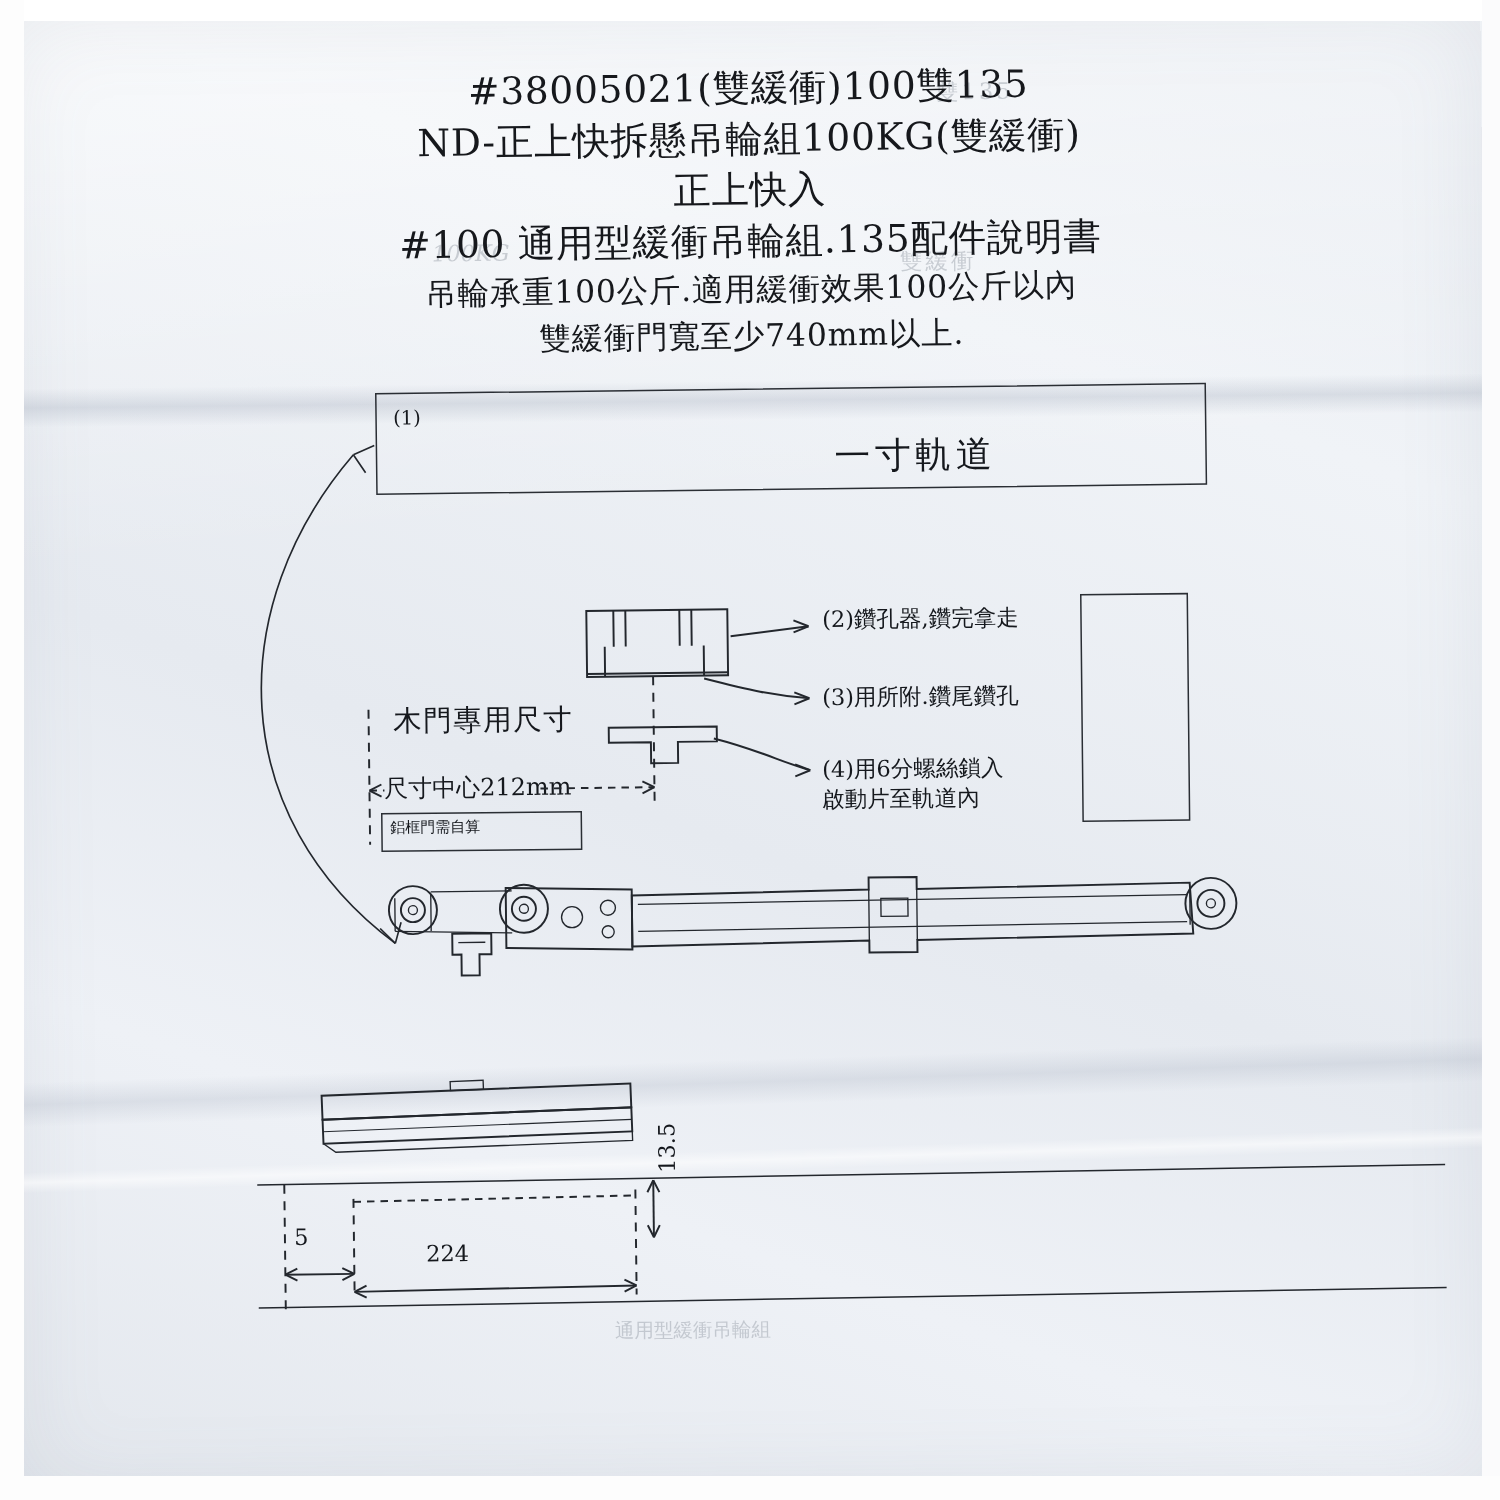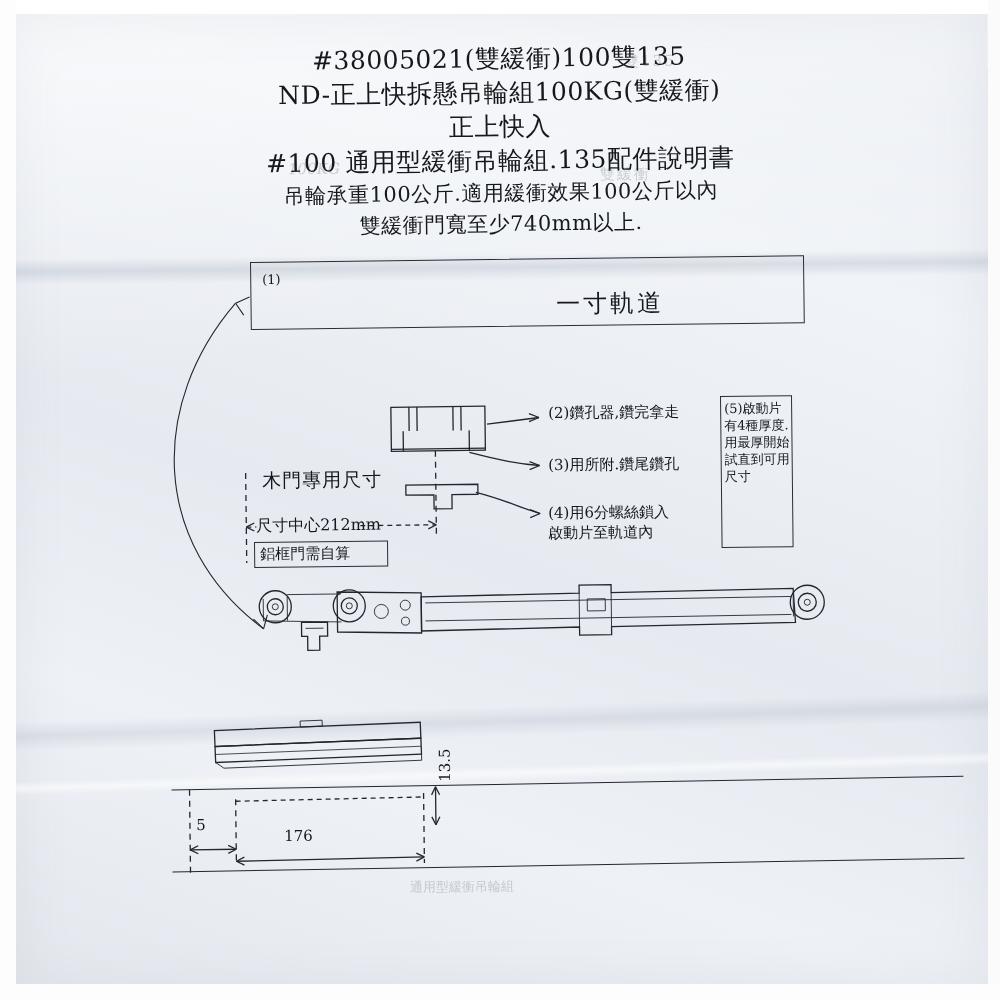--- a/index.html
+++ b/index.html
@@ -119,21 +119,21 @@
   }
   #note5-text {
     left: 724px; top: 400px; width: 66px; font-size: 13px; line-height: 17px;
     white-space: normal; text-align: left;
     transform: rotate(-0.6deg);
   }
 
   #wood-label { left: 262px; top: 468px; font-size: 19px; letter-spacing: 1px; transform: rotate(-0.6deg); }
   #center-dim  { left: 256px; top: 516px; font-size: 16px; transform: rotate(-0.6deg); }
   #alum-box { left: 254px; top: 542px; width: 134px; height: 26px; transform: rotate(-0.6deg); }
-  #alum-label { left: 260px; top: 545px; font-size: 15px; transform: rotate(-0.6deg); }
+  #alum-label { left: 260px; top: 545px; font-size: 10px; transform: rotate(-0.6deg); }
 
   #dim-135 { left: 284px; top: 827px; font-size: 15px; transform: rotate(-0.6deg); }
   #dim-5   { left: 196px; top: 816px; font-size: 15px; transform: rotate(-0.6deg); }
   #dim-13  { left: 436px; top: 782px; font-size: 15px; transform: rotate(-0.6deg) rotate(-90deg); transform-origin: left top; }
 
   .ghost {
     position: absolute;
     color: rgba(120,128,140,0.35);
     font-family: "DejaVu Serif", serif;
     font-size: 15px;
@@ -180,28 +180,27 @@
   <div class="box draw" id="rail-box"></div>
   <div class="lbl draw" id="rail-label">一寸軌道</div>
   <div class="lbl draw" id="marker-1">(1)</div>
 
   <div class="lbl draw" id="note2">(2)鑽孔器,鑽完拿走</div>
   <div class="lbl draw" id="note3">(3)用所附.鑽尾鑽孔</div>
   <div class="lbl draw" id="note4a">(4)用6分螺絲鎖入</div>
   <div class="lbl draw" id="note4b">啟動片至軌道內</div>
 
   <div class="box draw" id="note5-box"></div>
-  <div class="lbl draw" id="note5-text">(5)啟動片有4種厚度.用最厚開始試直到可用尺寸</div>
 
   <div class="lbl draw" id="wood-label">木門專用尺寸</div>
   <div class="lbl draw" id="center-dim">尺寸中心212mm</div>
   <div class="box draw" id="alum-box"></div>
   <div class="lbl draw" id="alum-label">鋁框門需自算</div>
 
-  <div class="lbl draw" id="dim-135">176</div>
+  <div class="lbl draw" id="dim-135">224</div>
   <div class="lbl draw" id="dim-5">5</div>
   <div class="lbl draw" id="dim-13">13.5</div>
 
   <svg width="1000" height="1000" viewBox="0 0 1000 1000">
     <g stroke="#23272d" fill="none" stroke-width="1.3" transform="rotate(-0.7 500 500)">
 
       <path d="M238 300 C150 400 150 540 262 626" stroke-width="1.1"></path>
       <path d="M238 300 L252 294 M238 300 L246 312" stroke-width="1.1"></path>
       <path d="M262 626 L252 616 M262 626 L266 612" stroke-width="1.1"></path>
 

